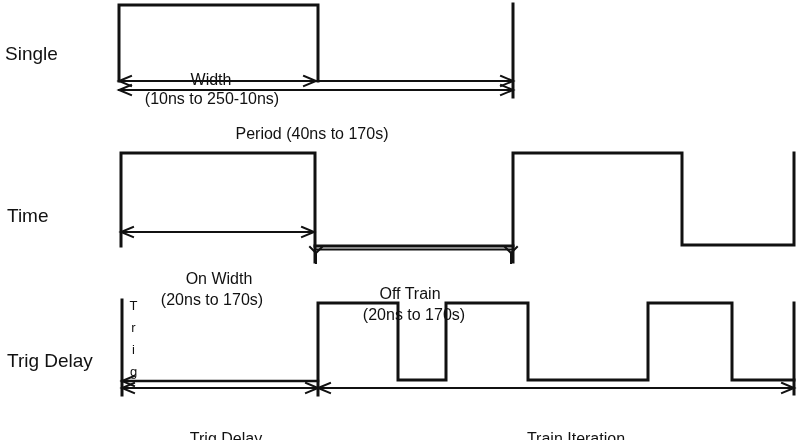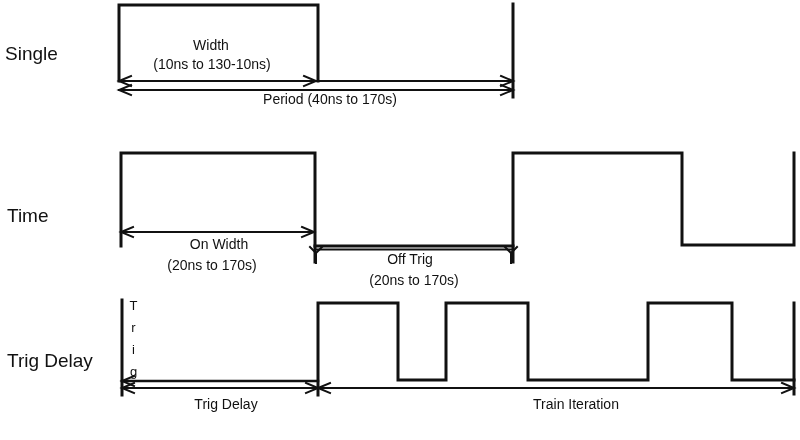--- a/index.html
+++ b/index.html
@@ -12,21 +12,21 @@
     color: var(--text, #111111);
     overflow: hidden;
   }
   #wave-svg {
     position: absolute;
     left: 0; top: 0;
     color: var(--line, #111111);
   }
   .lbl { position: absolute; white-space: nowrap; line-height: 1.15; }
   .row-label { font-size: 19px; }
-  .ann { font-size: 14px; text-align: center; transform: translateX(-50%); }
+  .ann { font-size: 16px; text-align: center; transform: translateX(-50%); margin-top: 34px; }
   .vert {
     writing-mode: vertical-lr;
     text-orientation: upright;
     font-size: 13px;
     letter-spacing: 7px;
     line-height: 1;
   }
 </style>
 </head>
 <body>
@@ -74,27 +74,27 @@
       <path d="M134,376 L122,381 L134,386"></path>
       <path d="M134,383 L122,388 L134,393"></path>
       <path d="M306,383 L318,388 L306,393"></path>
       <path d="M330,383 L318,388 L330,393"></path>
       <path d="M782,383 L794,388 L782,393"></path>
     </g>
   </svg>
 
   <div class="lbl row-label" style="left:5px; top:43px">Single</div>
   <div class="lbl ann" style="left:211px; top:37px">Width</div>
-  <div class="lbl ann" style="left:212px; top:56px">(10ns to 130-10ns)</div>
-  <div class="lbl ann" style="left:330px; top:91px">Period (40ns to 170s)</div>
+  <div class="lbl ann" style="left:212px; top:56px">(10ns to 250-10ns)</div>
+  <div class="lbl ann" style="left:312px; top:91px">Period (40ns to 170s)</div>
 
   <div class="lbl row-label" style="left:7px; top:205px">Time</div>
   <div class="lbl ann" style="left:219px; top:236px">On Width</div>
   <div class="lbl ann" style="left:212px; top:257px">(20ns to 170s)</div>
-  <div class="lbl ann" style="left:410px; top:251px">Off Trig</div>
+  <div class="lbl ann" style="left:410px; top:251px">Off Train</div>
   <div class="lbl ann" style="left:414px; top:272px">(20ns to 170s)</div>
 
   <div class="lbl row-label" style="left:7px; top:350px">Trig Delay</div>
   <div class="lbl vert" style="left:127px; top:298px">Trig</div>
   <div class="lbl ann" style="left:226px; top:396px">Trig Delay</div>
   <div class="lbl ann" style="left:576px; top:396px">Train Iteration</div>
 
 </div>
 
 </body></html>

